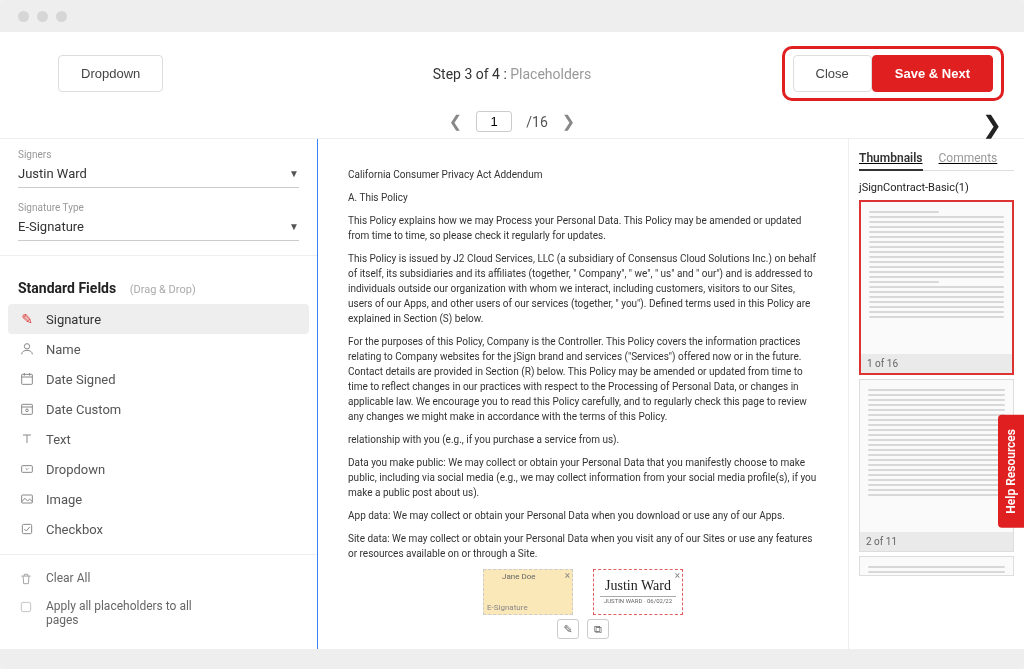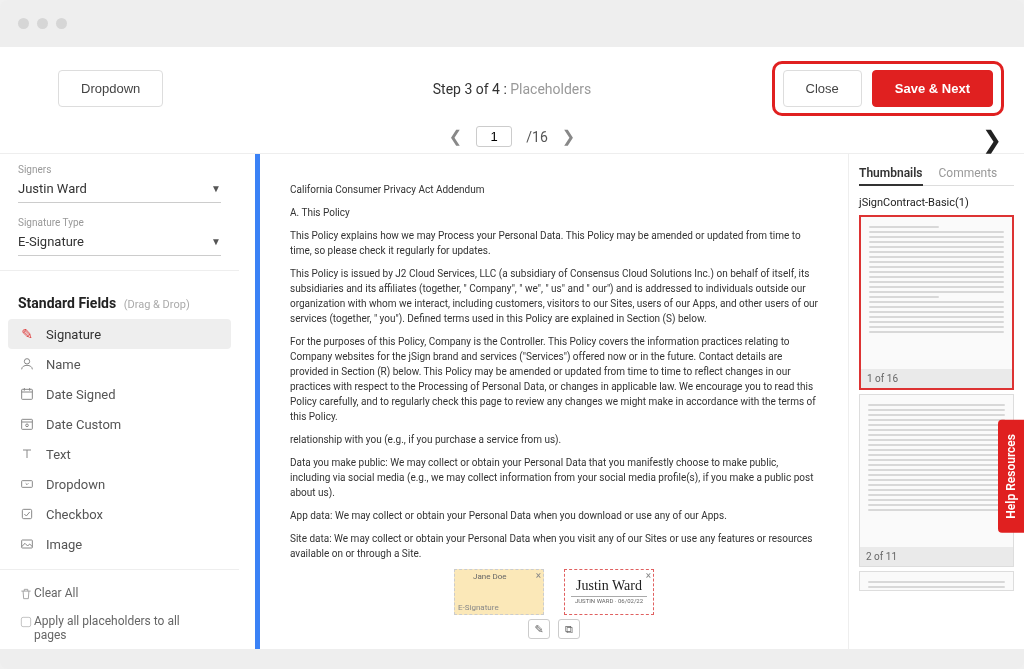--- a/index.html
+++ b/index.html
@@ -6,65 +6,65 @@
 body { font-family: -apple-system, BlinkMacSystemFont, "Segoe UI", Roboto, Arial, sans-serif; background: #f0f0f0; display: flex; align-items: flex-start; justify-content: center; }
 .window { width: 1024px; height: 669px; background: #eeeeee; border-radius: 8px; overflow: hidden; display: flex; flex-direction: column; }
 .titlebar { height: 48px; display: flex; align-items: center; padding: 0 18px; gap: 8px; }
 .dot { width: 11px; height: 11px; border-radius: 50%; background: #d6d6d6; }
 .content { flex: 1; background: #fff; margin: 0 0 20px 0; display: flex; flex-direction: column; position: relative; }
 
 .header { display: flex; align-items: center; padding: 14px 20px 10px 58px; position: relative; }
 .btn { border: 1px solid #ddd; background: #fff; border-radius: 4px; padding: 10px 22px; font-size: 13px; color: #444; cursor: pointer; }
 .step { position: absolute; left: 50%; transform: translateX(-50%); font-size: 14px; color: #333; }
 .step .muted { color: #999; }
-.top-actions { margin-left: auto; display: flex; gap: 10px; border: 3px solid #e02020; border-radius: 10px; padding: 6px 8px; }
+.top-actions { margin-left: auto; display: flex; gap: 0; border: 3px solid #e02020; border-radius: 10px; padding: 6px 8px; }
 .btn-primary { background: #e02020; color: #fff; border-color: #e02020; font-weight: 600; }
 
 .pager { display: flex; align-items: center; justify-content: center; gap: 14px; font-size: 14px; color: #555; padding-bottom: 6px; position: relative; }
 .pager .pg-input { width: 36px; border: 1px solid #ccc; border-radius: 3px; text-align: center; padding: 2px 0; font-size: 13px; }
 .pager .chev { color: #888; cursor: pointer; font-size: 16px; user-select: none; }
 .next-chev { position: absolute; right: 22px; top: 0; font-size: 24px; color: #222; cursor: pointer; }
 
 .main { flex: 1; display: flex; overflow: hidden; border-top: 1px solid #eee; }
 
-.sidebar { width: 260px; border-right: 5px solid #3b82f6; padding: 10px 16px 0 0; overflow-y: auto; }
+.sidebar { width: 318px; border-right: 1px solid #3b82f6; padding: 10px 0 0 0; overflow-y: auto; }
 .sec { padding: 0 18px 4px 18px; }
 .lbl { font-size: 10px; color: #999; margin-bottom: 2px; }
 .sel { display: flex; align-items: center; justify-content: space-between; border-bottom: 1px solid #ccc; padding: 4px 0 6px 0; font-size: 13px; color: #333; cursor: pointer; }
 .sel .caret { font-size: 10px; color: #555; }
 .fields-head { padding: 14px 18px 8px 18px; font-size: 14px; font-weight: 700; color: #222; }
-.fields-head .hint { font-weight: 400; color: #aaa; font-size: 11px; margin-left: 4px; }
+.fields-head .hint { font-weight: 400; color: #aaa; font-size: 11px; margin-left: 10px; }
 .flist { padding: 0 8px; }
 .fitem { display: flex; align-items: center; gap: 10px; padding: 6px 10px; border-radius: 4px; font-size: 13px; color: #555; cursor: grab; }
 .fitem.active { background: #eee; color: #333; }
 .ficon { width: 18px; height: 18px; display: inline-flex; align-items: center; justify-content: center; color: #888; font-size: 14px; }
 .ficon svg { width: 16px; height: 16px; stroke: #888; fill: none; stroke-width: 1.5; }
 .divider { border-top: 1px solid #eee; margin: 10px 0; }
 .bottom-actions { padding: 0 18px; }
-.ba-row { display: flex; align-items: flex-start; gap: 0; font-size: 12px; color: #666; padding: 6px 0; cursor: pointer; }
+.ba-row { display: flex; align-items: flex-start; gap: 12px; font-size: 12px; color: #666; padding: 6px 0; cursor: pointer; }
 .ba-row .bicon { width: 16px; height: 16px; display: inline-flex; align-items: center; justify-content: center; }
 
 .docarea { flex: 1; display: flex; }
 .doc-viewer { flex: 1; padding: 28px 30px 10px 30px; overflow-y: auto; border-right: 1px solid #eee; position: relative; }
 .doc-body { font-size: 10px; line-height: 1.5; color: #333; }
 .doc-body p { margin-bottom: 8px; }
 .doc-body .title { font-size: 10px; }
 .sig-row { display: flex; gap: 20px; margin-top: 8px; justify-content: center; }
 .sig-box { width: 90px; height: 46px; border: 1px dashed #e06060; position: relative; font-size: 8px; color: #666; }
 .sig-box.filled { background: #fbe8b8; border-color: #ccc; }
 .sig-box .x { position: absolute; right: 2px; top: 0; font-size: 10px; color: #888; cursor: pointer; }
 .sig-box .name { position: absolute; left: 18px; top: 2px; font-size: 8px; }
 .sig-box .type { position: absolute; left: 3px; bottom: 2px; font-size: 8px; color: #888; }
 .sig-box .script { font-family: cursive; font-size: 14px; text-align: center; padding-top: 8px; color: #222; }
 .sig-box .sub { font-size: 6px; border-top: 1px solid #aaa; margin: 2px 6px 0; text-align: center; color: #666; }
 .sig-tools { display: flex; gap: 8px; justify-content: center; margin-top: 4px; }
 .sig-tools .tool { width: 22px; height: 20px; border: 1px solid #ccc; border-radius: 3px; display: inline-flex; align-items: center; justify-content: center; font-size: 11px; color: #666; cursor: pointer; }
 
 .thumb-panel { width: 175px; padding: 8px 10px 0 10px; overflow-y: auto; }
-.tabs { display: flex; gap: 16px; border-bottom: 1px solid #ddd; font-size: 12px; }
+.tabs { display: flex; gap: 16px; border-bottom: 1px solid #ddd; font-size: 12px; text-decoration: underline; }
 .tab { padding: 4px 0; color: #999; cursor: pointer; }
 .tab.active { color: #333; border-bottom: 2px solid #333; margin-bottom: -1px; font-weight: 600; }
 .file-name { font-size: 11px; font-weight: 400; color: #222; margin: 10px 0 6px; }
 .thumb { border: 1px solid #ddd; background: #4c1d95; margin-bottom: 4px; }
 .thumb.selected { border: 2px solid #d33; }
 .thumb-img { height: 152px; background: linear-gradient(#fafafa, #fafafa); padding: 6px; overflow: hidden; }
 .thumb-img .ln { height: 2px; background: #d8d8d8; margin: 3px 2px; border-radius: 1px; }
 .thumb-img .ln.sh { width: 50%; }
 .thumb-cap { background: #eaeaea; font-size: 10px; color: #666; padding: 4px 6px; }
 
@@ -168,34 +168,34 @@
                 <svg viewBox="0 0 24 24">
                   <rect x="4" y="7" width="16" height="10" rx="1"></rect>
                   <path d="M10 11l2 2 2-2"></path>
                 </svg>
               </span>
             <span>Dropdown</span>
           </div>
           <div class="fitem">
             <span class="ficon">
                 <svg viewBox="0 0 24 24">
+                  <rect x="4" y="6" width="16" height="12" rx="1"></rect>
+                  <path d="M4 16l5-5 4 4 3-3 4 4"></path>
+                </svg>
+              </span>
+            <span>Image</span>
+          </div>
+          <div class="fitem">
+            <span class="ficon">
+                <svg viewBox="0 0 24 24">
                   <rect x="5" y="5" width="14" height="14" rx="2"></rect>
                   <path d="M8 12l3 3 5-6"></path>
                 </svg>
               </span>
             <span>Checkbox</span>
-          </div>
-          <div class="fitem">
-            <span class="ficon">
-                <svg viewBox="0 0 24 24">
-                  <rect x="4" y="6" width="16" height="12" rx="1"></rect>
-                  <path d="M4 16l5-5 4 4 3-3 4 4"></path>
-                </svg>
-              </span>
-            <span>Image</span>
           </div>
         </div>
         <div class="divider"></div>
         <div class="bottom-actions">
           <div class="ba-row">
             <span class="bicon">
                 <svg viewBox="0 0 24 24" width="14" height="14" stroke="#999" fill="none" stroke-width="1.5">
                   <path d="M4 7h16M9 7V4h6v3M7 7l1 13h8l1-13"></path>
                 </svg>
               </span>

